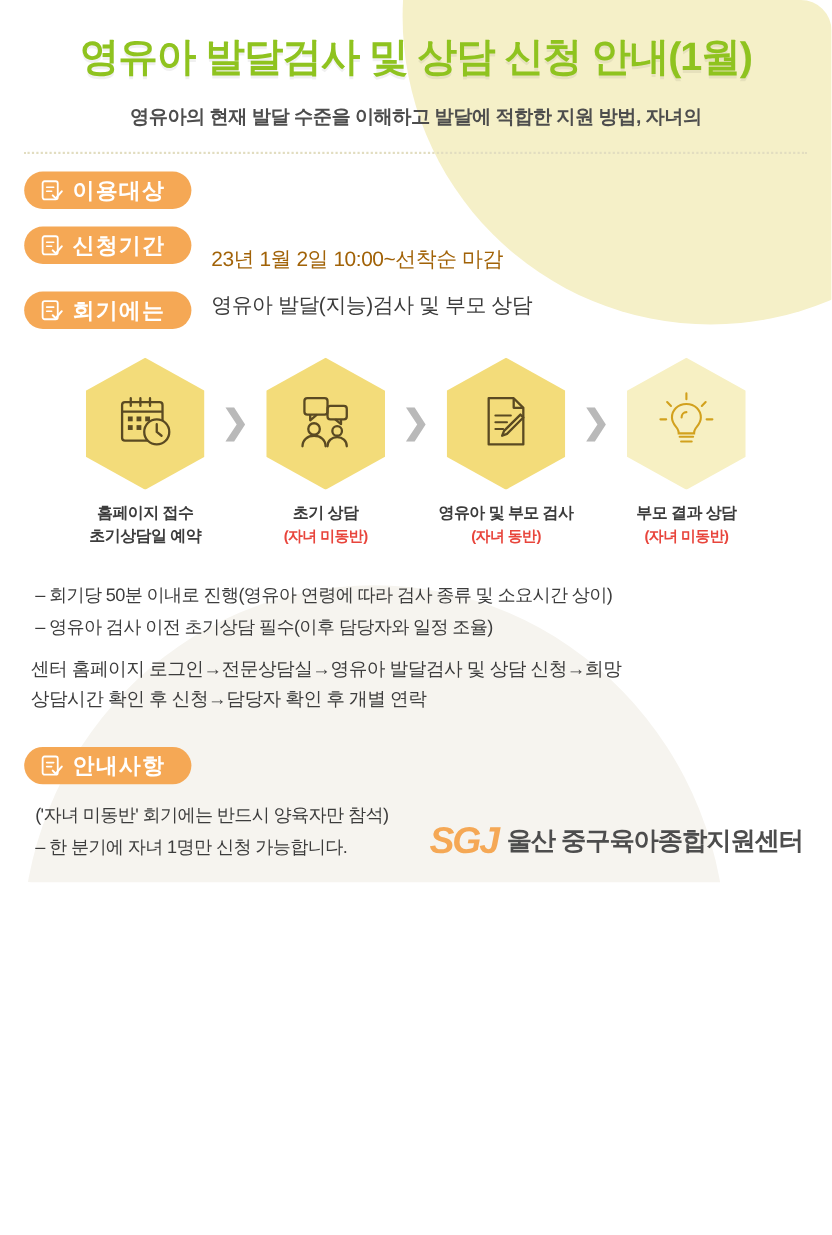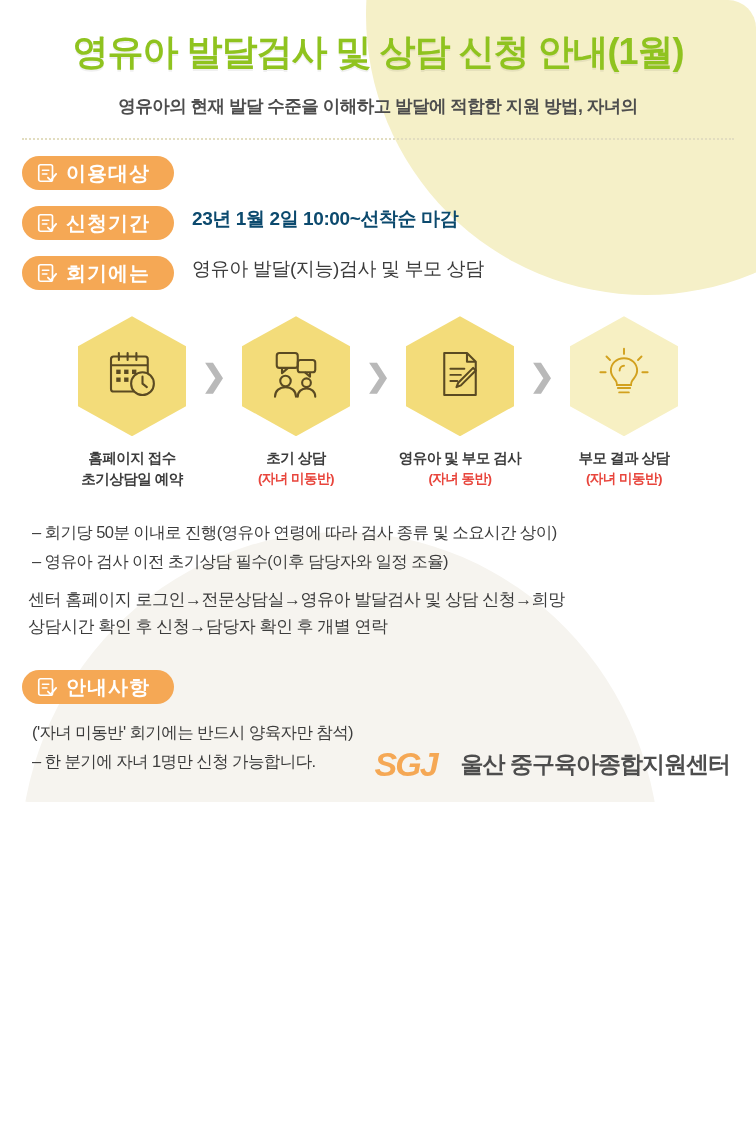--- a/index.html
+++ b/index.html
@@ -103,22 +103,23 @@
     height: 22px;
     flex: 0 0 22px;
   }
   .row-text {
     margin-left: 18px;
     font-size: 19px;
     color: #3c3c3c;
     letter-spacing: -0.4px;
   }
   .row-text.orange {
-    color: #0c4a6e;
-    font-weight: bold;
+    color: #a16207;
+    font-weight: normal;
+    margin-top: 17px;
   }
   
   .process {
     display: flex;
     align-items: flex-start;
     justify-content: center;
     margin-top: 26px;
     padding: 0 18px;
   }
   .step {
@@ -173,21 +174,21 @@
     line-height: 1.6;
     letter-spacing: -0.5px;
   }
   
   .footer {
     position: absolute;
     bottom: 18px;
     right: 26px;
     display: flex;
     align-items: center;
-    gap: 24px;
+    gap: 8px;
     z-index: 3;
   }
   .logo-mark {
     font-size: 34px;
     font-weight: bold;
     font-style: italic;
     color: #f5a855;
     letter-spacing: -2px;
     position: relative;
   }

